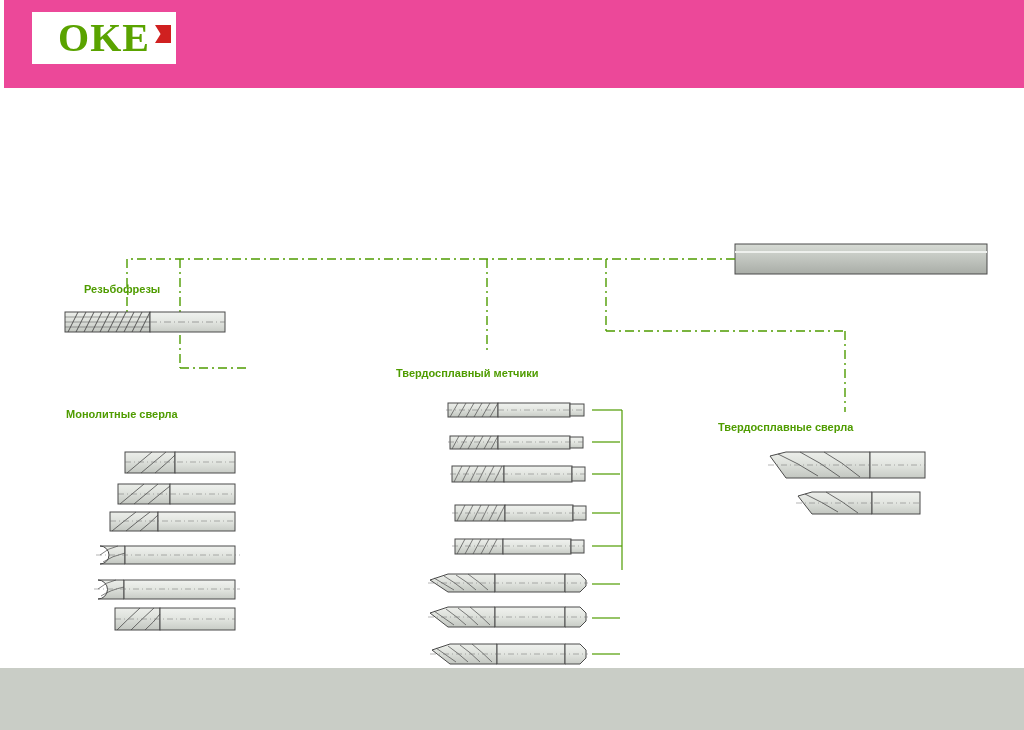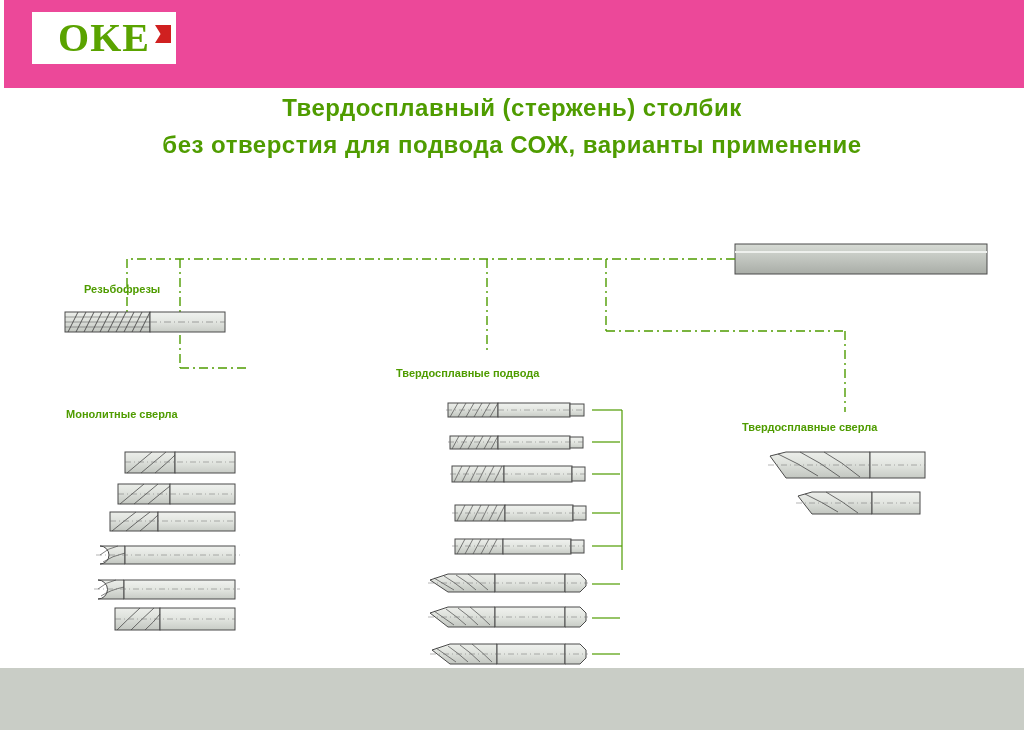--- a/index.html
+++ b/index.html
@@ -70,24 +70,20 @@
 
 <div class="slide">
 
   <div class="header">
     <div class="logo-box">
       <div class="logo-text">OKE</div>
       <div class="logo-flag"></div>
     </div>
   </div>
 
-  <div class="title-wrap">
-    <div class="title1">Твердосплавный (стержень) столбик</div>
-    <div class="title2">без отверстия для подвода СОЖ, варианты применение</div>
-  </div>
 
   <svg class="canvas-svg" width="1024" height="730">
     <defs>
       <linearGradient id="rodGrad" x1="0" y1="0" x2="0" y2="1">
         <stop offset="0%" stop-color="#d7dbd5"></stop>
         <stop offset="45%" stop-color="#c3c7c1"></stop>
         <stop offset="100%" stop-color="#a9ada7"></stop>
       </linearGradient>
       <linearGradient id="steelGrad" x1="0" y1="0" x2="0" y2="1">
         <stop offset="0%" stop-color="#eceeea"></stop>
@@ -359,17 +355,17 @@
           <path d="M805 494 Q822 502 838 512"></path>
             <path d="M826 492 Q842 501 858 513"></path>
         </g>
         <line x1="796" y1="503" x2="920" y2="503" stroke="#6b6b6b" stroke-width="0.5" stroke-dasharray="6,3,1,3"></line>
       </g>
     </g>
   </svg>
 
   <div class="lbl" style="left:84px;top:283px;">Резьбофрезы</div>
   <div class="lbl" style="left:66px;top:408px;">Монолитные сверла</div>
-  <div class="lbl" style="left:396px;top:367px;">Твердосплавные подвода</div>
-  <div class="lbl" style="left:742px;top:421px;">Твердосплавные сверла</div>
+  <div class="lbl" style="left:396px;top:367px;">Твердосплавный метчики</div>
+  <div class="lbl" style="left:718px;top:421px;">Твердосплавные сверла</div>
 
   <div class="footer"></div>
 </div>
 
 </body></html>

